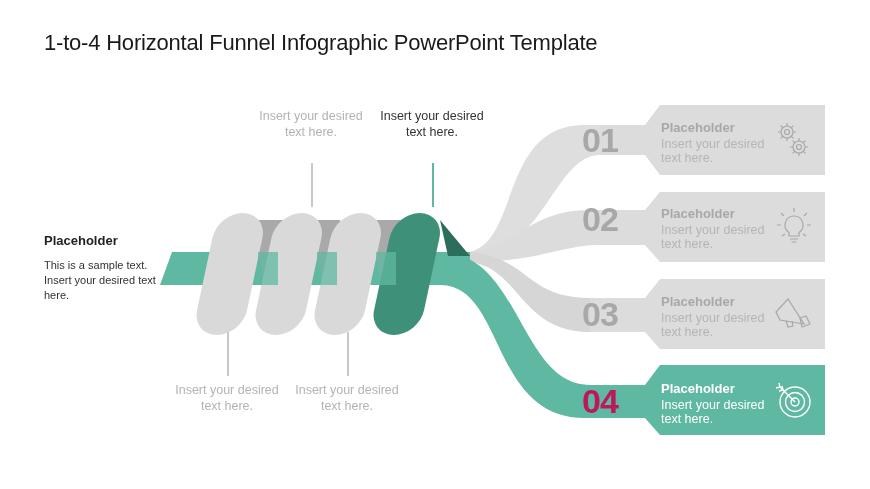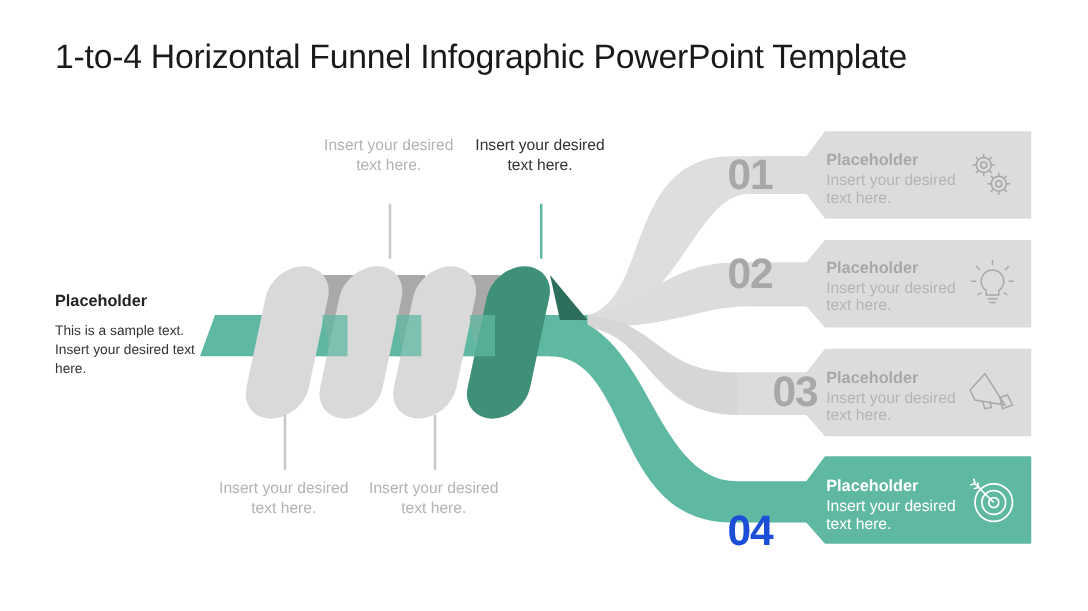--- a/index.html
+++ b/index.html
@@ -1,26 +1,26 @@
 <!DOCTYPE html>
 <html><head>
 <meta charset="utf-8">
 <style>
   html, body { margin:0; padding:0; background:#ffffff; }
   body { width:870px; height:489px; position:relative; overflow:hidden; font-family:"Liberation Sans", sans-serif; }
-  .title { position:absolute; left:44px; top:30px; font-size:27px; color:#1a1a1a; letter-spacing:-0.2px; white-space:nowrap; }
+  .title { position:absolute; left:44px; top:30px; font-size:22px; color:#1a1a1a; letter-spacing:-0.2px; white-space:nowrap; }
   .left-head { position:absolute; left:44px; top:233px; font-size:13px; font-weight:bold; color:#222; }
   .left-body { position:absolute; left:44px; top:258px; width:130px; font-size:11px; line-height:15px; color:#333; }
   .callout { position:absolute; width:110px; text-align:center; font-size:12.5px; line-height:15.5px; color:#b3b3b3; }
   .callout.active { color:#333; }
   .vline { position:absolute; width:2px; background:#c8c8c8; }
   .vline.active { background:#5fb8a1; }
   svg.art { position:absolute; left:0; top:0; }
   .num { position:absolute; font-size:34px; font-weight:bold; color:#a8a8a8; letter-spacing:-1px; }
-  .num.active { color:#1d4ed8;margin-top:24px; }
+  .num.active { color:#be185d; }
   .card-head { position:absolute; font-size:13px; font-weight:bold; color:#a8a8a8; }
   .card-body { position:absolute; font-size:12.5px; line-height:14px; color:#b5b5b5; width:120px; }
   .card-head.active, .card-body.active { color:#ffffff; }
   .icon { position:absolute; }
 </style>
 </head>
 <body>
 
 <div class="title">1-to-4 Horizontal Funnel Infographic PowerPoint Template</div>
 
@@ -85,21 +85,21 @@
 <div class="card-head" style="left:661px; top:206px;">Placeholder</div>
 <div class="card-body" style="left:661px; top:223px;">Insert your desired text here.</div>
 <svg class="icon" style="left:776px; top:206px;" width="36" height="42" viewBox="0 0 36 42">
   <g fill="none" stroke="#a8a8a8" stroke-width="1.2">
     <path d="M18 10a9 9 0 0 0-5 16.5V30h10v-3.5A9 9 0 0 0 18 10z"></path>
     <path d="M14 33h8M15.5 36h5"></path>
     <path d="M18 2v4M5 7l3 3M31 7l-3 3M1 19h4M31 19h4M6 30l3-2M30 30l-3-2"></path>
   </g>
 </svg>
 
-<div class="num" style="left:582px; top:295px;margin-left:36px;">03</div>
+<div class="num" style="left:582px; top:295px;">03</div>
 <div class="card-head" style="left:661px; top:294px;">Placeholder</div>
 <div class="card-body" style="left:661px; top:311px;">Insert your desired text here.</div>
 <svg class="icon" style="left:774px; top:296px;" width="40" height="36" viewBox="0 0 40 36">
   <g fill="none" stroke="#a8a8a8" stroke-width="1.2">
     <path d="M2 16L14 3L30 28L6 24Z"></path>
     <path d="M26 22l6-2 4 8-8 3z"></path>
     <path d="M12 25l2 6 5-1-1-5"></path>
   </g>
 </svg>
 

